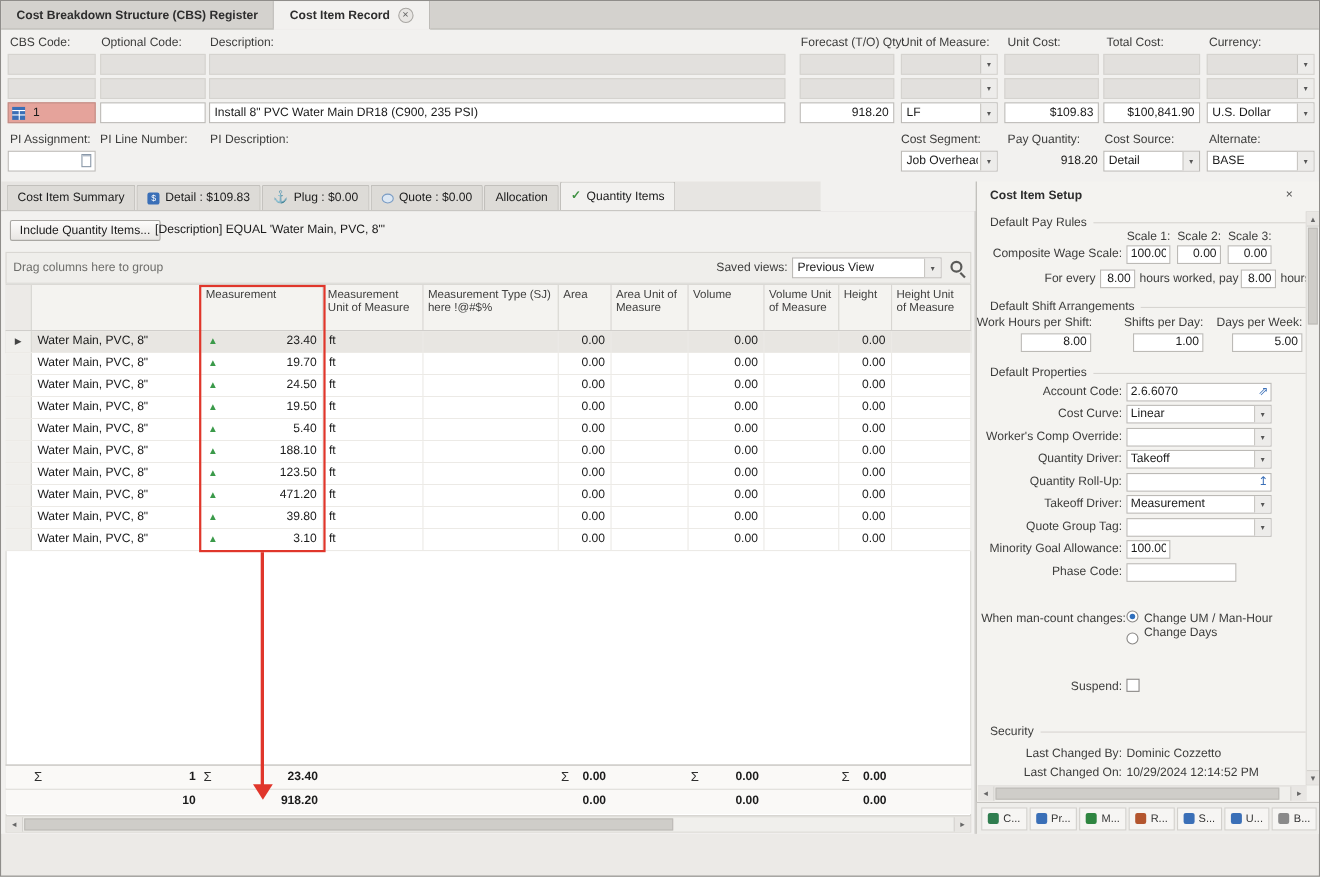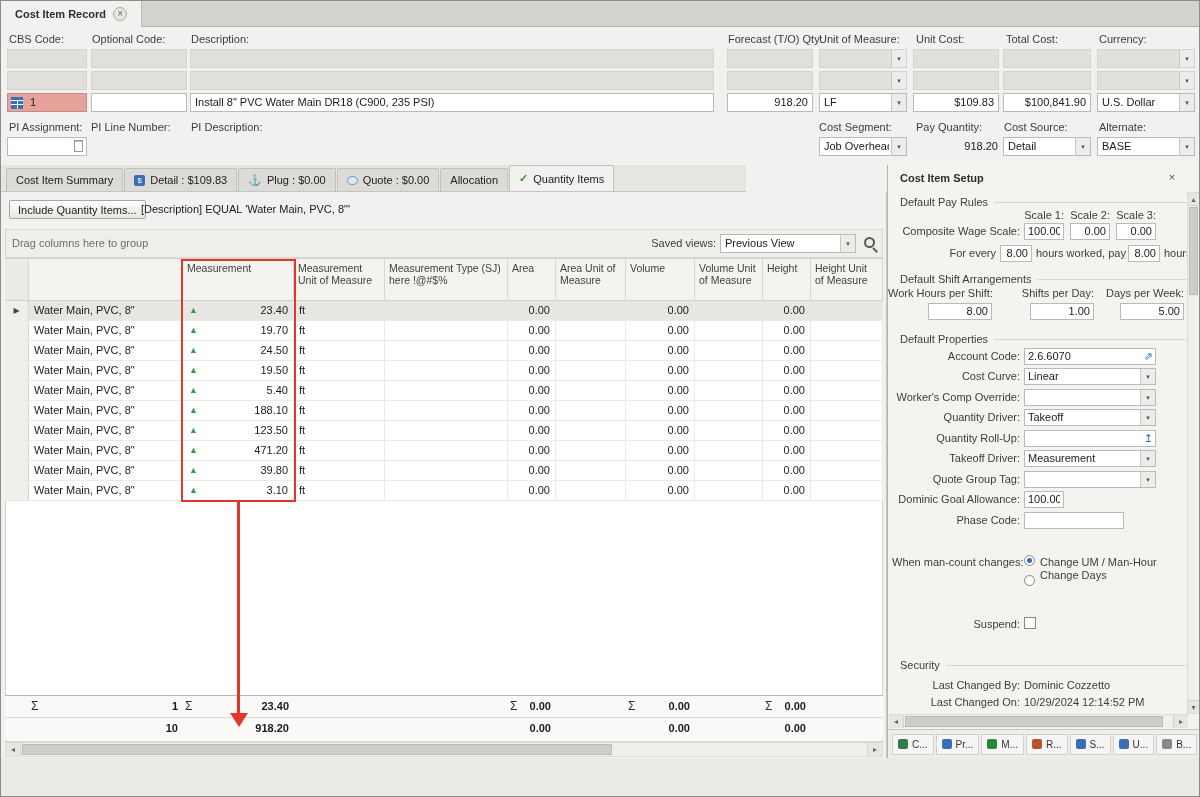--- a/index.html
+++ b/index.html
@@ -125,20 +125,23 @@
   .footerbar{position:absolute;left:0;top:757px;width:100%;height:40px;background:#eceae7;border-top:1px solid #c2c0bc;}
   .fbtn{position:absolute;top:7px;width:58px;height:21px;display:flex;align-items:center;justify-content:center;background:linear-gradient(#fdfcfb,#e6e4e1);border:1px solid #a9a7a3;border-radius:2px;}
   .fbtn.ok{border-color:#2f6fbd;box-shadow:0 0 0 1px #9cc0e8 inset;}
 </style>
 </head>
 <body>
 
 <div id="app">
 
   <div class="win-tabs">
+    <div class="win-tab">
+        <span>Cost Breakdown Structure (CBS) Register</span>
+      </div>
     <div class="win-tab active">
       <span>Cost Item Record</span>
       <span class="tab-close">×</span>
     </div>
   </div>
 
   <div class="hdr">
     <span class="lbl" style="left:8px;top:6px">CBS Code:</span>
     <span class="lbl" style="left:91px;top:6px">Optional Code:</span>
     <span class="lbl" style="left:190px;top:6px">Description:</span>
@@ -547,21 +550,21 @@
       </div>
     <span class="slbl r" style="left:8px;top:287px;width:124px">Takeoff Driver:</span>
     <div class="sfld" style="left:136px;top:285px;width:132px">
         <span class="txt hasdd">Measurement</span>
         <span class="sdd">▾</span>
       </div>
     <span class="slbl r" style="left:8px;top:308px;width:124px">Quote Group Tag:</span>
     <div class="sfld" style="left:136px;top:306px;width:132px">
         <span class="sdd">▾</span>
       </div>
-    <span class="slbl r" style="left:8px;top:328px;width:124px">Dominic Goal Allowance:</span>
+    <span class="slbl r" style="left:8px;top:328px;width:124px">Minority Goal Allowance:</span>
     <div class="sfld" style="left:136px;top:326px;width:40px">
         <span class="txt r">100.00</span>
       </div>
     <span class="slbl r" style="left:8px;top:349px;width:124px">Phase Code:</span>
     <div class="sfld" style="left:136px;top:347px;width:100px"></div>
 
     <span class="slbl r" style="left:4px;top:391px;width:128px">When man-count changes:</span>
     <span class="radio sel" style="left:136px;top:390px"></span>
     <span class="slbl" style="left:152px;top:391px">Change UM / Man-Hour</span>
     <span class="radio" style="left:136px;top:410px"></span>

